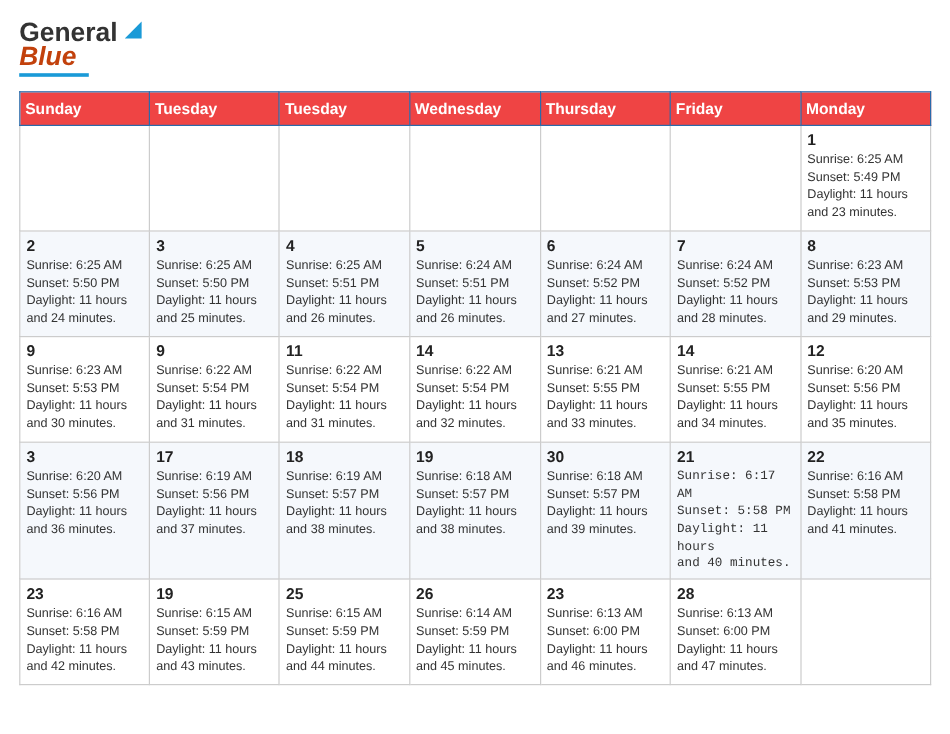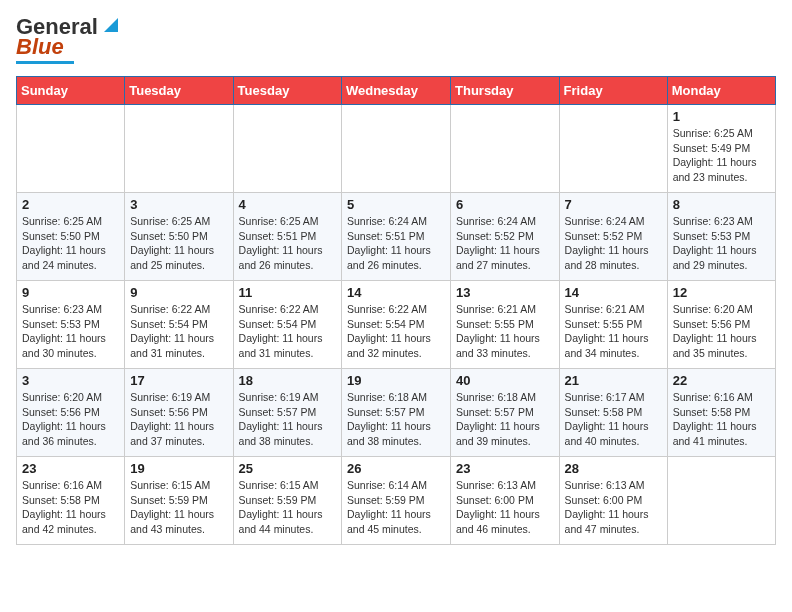--- a/index.html
+++ b/index.html
@@ -252,29 +252,29 @@
 and 38 minutes.</div>
         </td>
         <td>
           <span class="day-num">19</span>
           <div class="day-info" style="white-space: pre-line;">Sunrise: 6:18 AM
 Sunset: 5:57 PM
 Daylight: 11 hours
 and 38 minutes.</div>
         </td>
         <td>
-          <span class="day-num">40</span>
+          <span class="day-num">30</span>
           <div class="day-info" style="white-space: pre-line;">Sunrise: 6:18 AM
 Sunset: 5:57 PM
 Daylight: 11 hours
 and 39 minutes.</div>
         </td>
         <td>
           <span class="day-num">21</span>
-          <div class="day-info" style="white-space: pre-line;">Sunrise: 6:17 AM
+          <div class="day-info" style="white-space: pre-line; font-family: Liberation Mono, monospace;">Sunrise: 6:17 AM
 Sunset: 5:58 PM
 Daylight: 11 hours
 and 40 minutes.</div>
         </td>
         <td>
           <span class="day-num">22</span>
           <div class="day-info" style="white-space: pre-line;">Sunrise: 6:16 AM
 Sunset: 5:58 PM
 Daylight: 11 hours
 and 41 minutes.</div>

